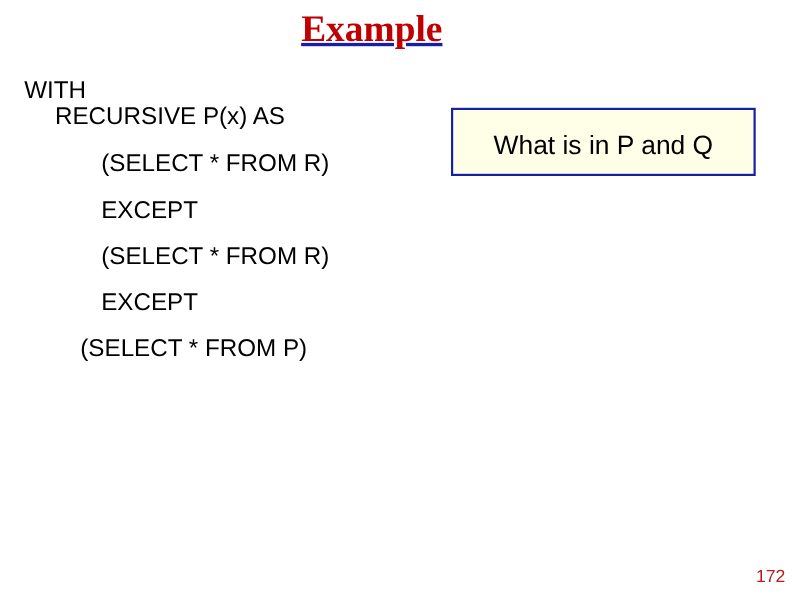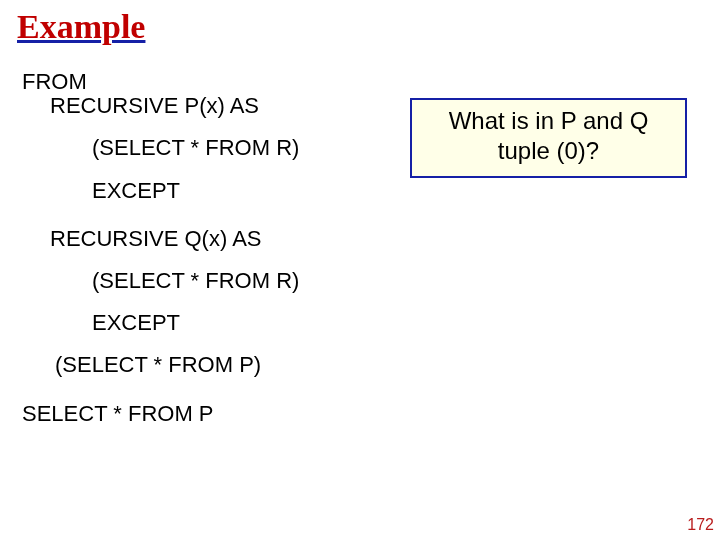--- a/index.html
+++ b/index.html
@@ -7,23 +7,24 @@
     padding: 0;
     width: 720px;
     height: 540px;
     background: #fff;
     font-family: Arial, Helvetica, sans-serif;
     overflow: hidden;
     position: relative;
   }
   .title {
     width: 668px;
+    text-align: center;
     position: absolute;
     top: 8px;
-    left: 17px;
+    left: 4px;
   }
   .title span {
     font-family: "Comic Sans MS", "Comic Sans", cursive;
     font-size: 34px;
     font-weight: bold;
     color: #c00000;
     text-decoration: underline;
     text-decoration-color: #1520a6;
     text-decoration-thickness: 3px;
     text-underline-offset: 2px;
@@ -38,60 +39,57 @@
   }
   .line { white-space: pre; }
   .l0 { margin-left: 0px;  margin-top: 0px;  }
   .l1 { margin-left: 28px; }
   .l2 { margin-left: 70px; margin-top: 18px; }
   .l3 { margin-left: 70px; margin-top: 18px; }
   .l4 { margin-left: 70px; margin-top: 18px; }
   .l5 { margin-left: 28px; margin-top: 24px; }
   .l6 { margin-left: 70px; margin-top: 18px; }
   .l7 { margin-left: 70px; margin-top: 18px; }
-  .l8 { margin-left: 33px; margin-top: 18px; }
+  .l8 { margin-left: 51px; margin-top: 18px; }
   .l9 { margin-left: 0px;  margin-top: 24px; }
   .callout {
     position: absolute;
     left: 410px;
     top: 98px;
     width: 265px;
     border: 2px solid #1520a6;
     background: #ffffe8;
     text-align: center;
     font-size: 24px;
     color: #000;
-    padding: 6px 4px 10px 4px;
+    padding: 18px 4px 10px 4px;
     line-height: 1.25;
   }
   .pagenum {
     position: absolute;
     right: 6px;
     bottom: 6px;
     font-size: 16px;
     color: #b91c1c;
   }
 </style>
 </head>
 <body>
 
 <div class="title">
   <span>Example</span>
 </div>
 
 <div class="code">
-  <div class="line l0">FROM</div>
+  <div class="line l0">WITH</div>
   <div class="line l1">RECURSIVE P(x) AS</div>
   <div class="line l2">(SELECT * FROM R)</div>
   <div class="line l3">EXCEPT</div>
-  <div class="line l5">RECURSIVE Q(x) AS</div>
   <div class="line l6">(SELECT * FROM R)</div>
   <div class="line l7">EXCEPT</div>
   <div class="line l8">(SELECT * FROM P)</div>
-  <div class="line l9">SELECT * FROM P</div>
 </div>
 
 <div class="callout">
   <div>What is in P and Q</div>
-  <div>tuple (0)?</div>
 </div>
 
 <div class="pagenum">172</div>
 
 </body></html>

